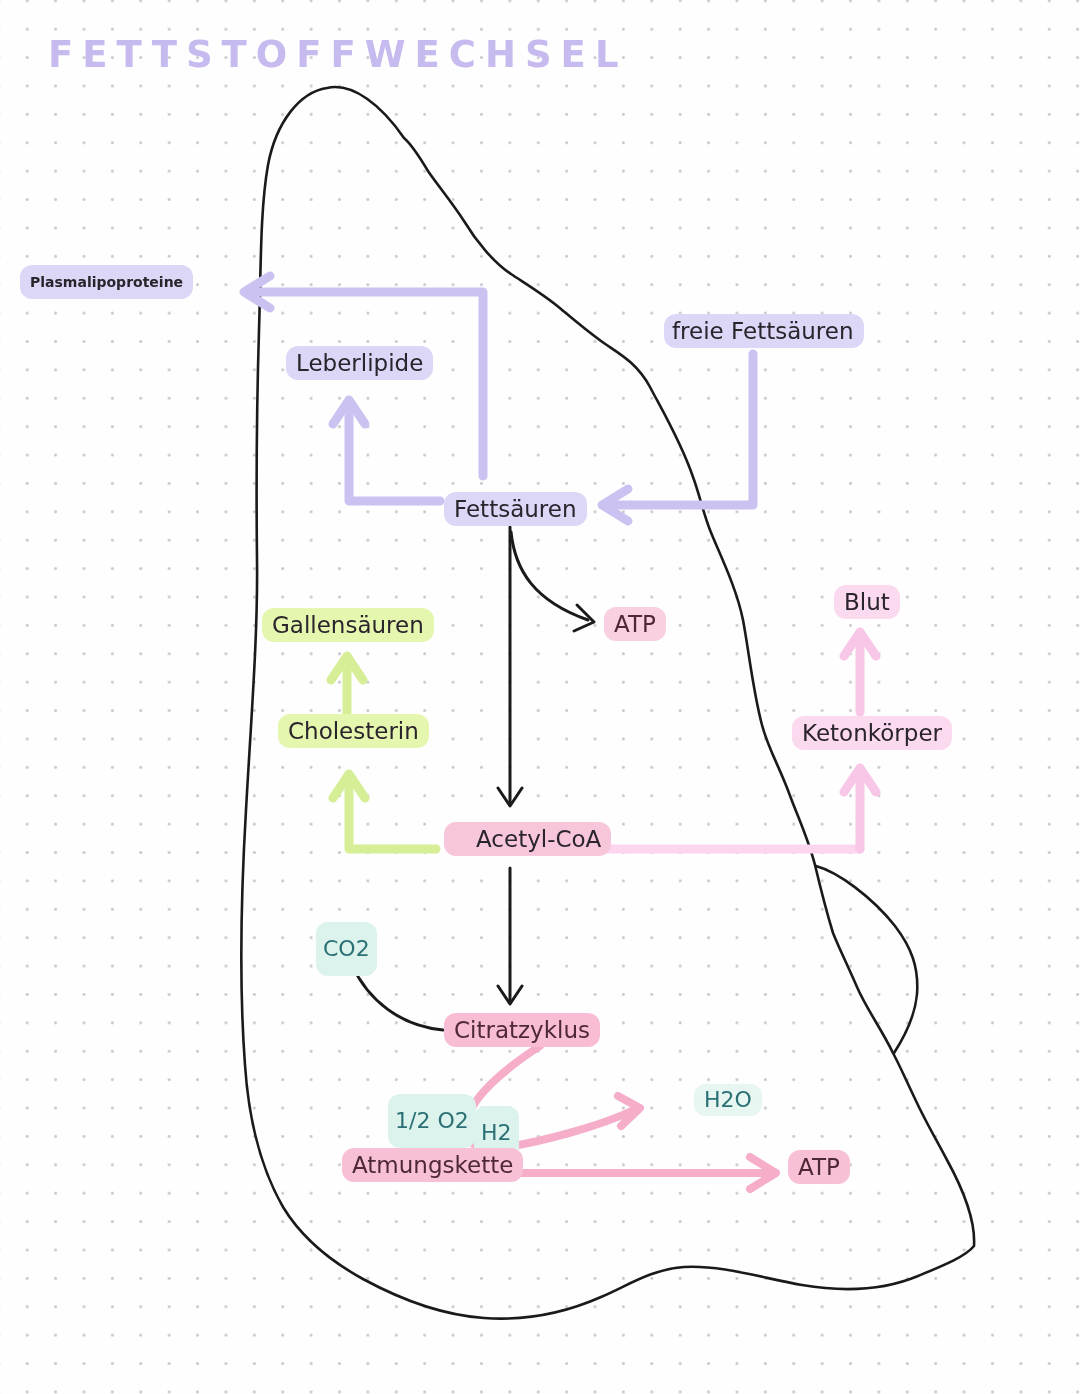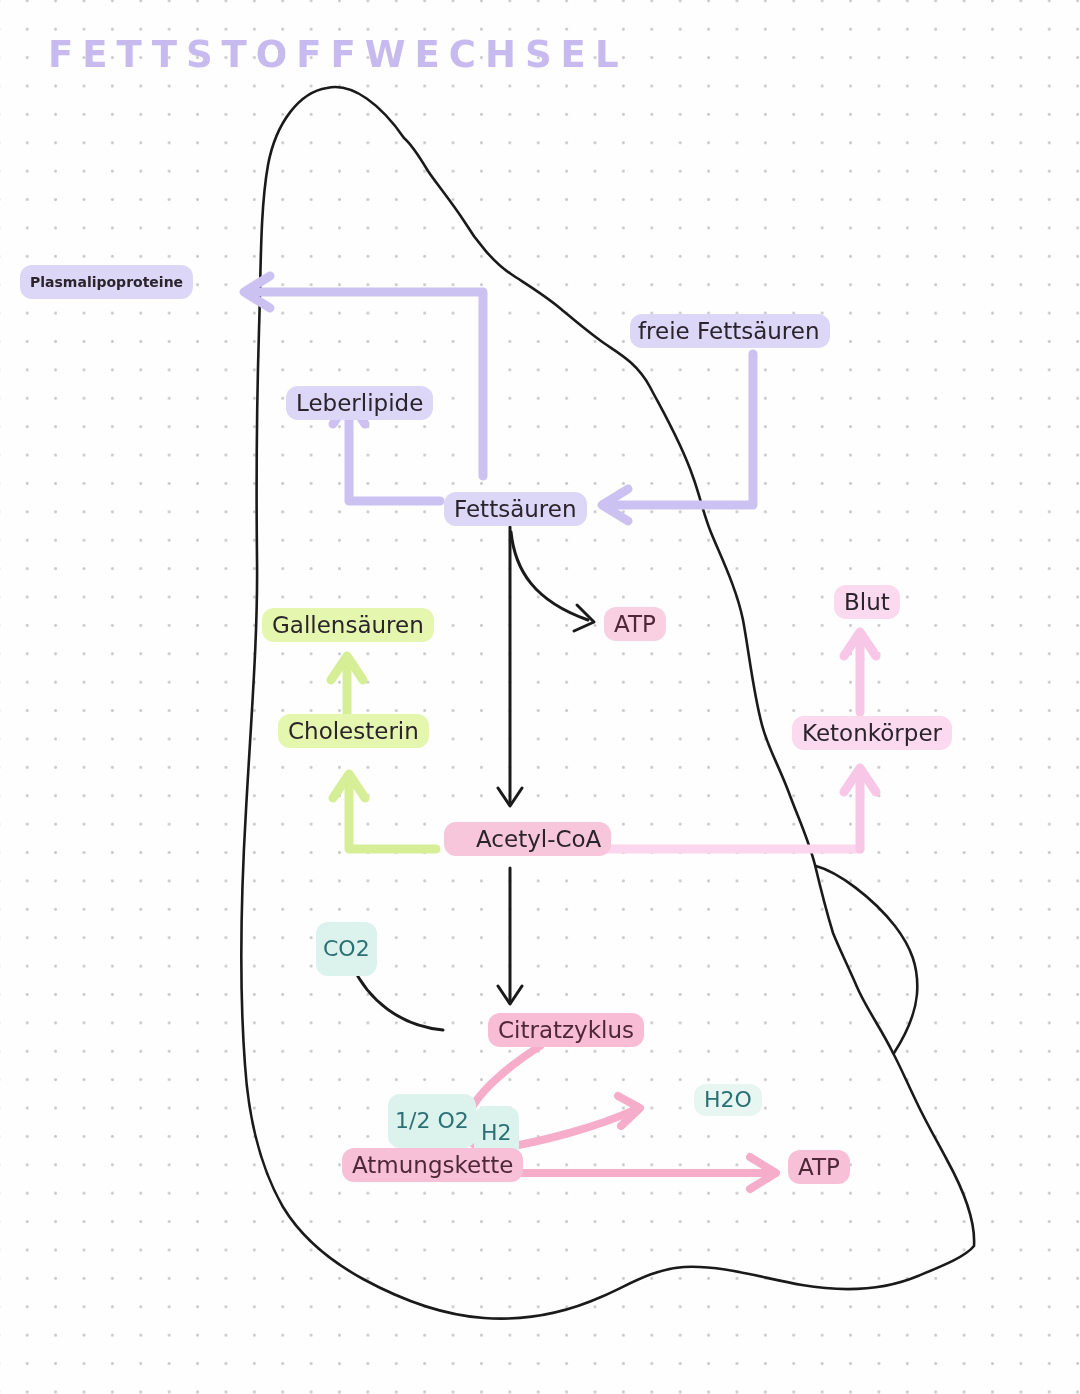--- a/index.html
+++ b/index.html
@@ -25,31 +25,31 @@
   .bg-lav{background:#dcd6f7;}
   .bg-grn{background:#e5f6ae;}
   .bg-pinklight{background:#fbd9ee;}
   .bg-mint{background:#dcf2ec;padding:14px 7px;}
   .ink-teal{color:#2a7074;}
   .ink-maroon{color:#4f2838;}
   .lbl.small{font-size:22px;line-height:26px;}
 
   
   #plasmalipoproteine{left:20px;top:265px;font-size:14px;font-weight:bold;}
-  #freie-fettsaeuren{left:630px;top:314px;padding-left:8px;}
-  #leberlipide{left:286px;top:346px;margin-top:40px;}
+  #freie-fettsaeuren{left:664px;top:314px;padding-left:8px;}
+  #leberlipide{left:286px;top:346px;}
   #fettsaeuren{left:444px;top:492px;}
   #gallensaeuren{left:262px;top:608px;}
   #cholesterin{left:278px;top:714px;}
   #atp-fettsaeuren{left:604px;top:607px;background:#f9cfe2;}
   #blut{left:834px;top:585px;}
   #ketonkoerper{left:792px;top:716px;}
   #acetyl-coa{left:444px;top:822px;background:#f7c6da;padding-left:32px;}
   #co2{left:316px;top:922px;}
-  #citratzyklus{left:444px;top:1013px;background:#f8bcd4;margin-left:44px;}
+  #citratzyklus{left:444px;top:1013px;background:#f8bcd4;}
   #half-o2{left:388px;top:1094px;}
   #h2{left:474px;top:1106px;}
   #h2o{left:646px;top:1084px;background:#e7f6f1;margin-left:48px;}
   #atmungskette{left:342px;top:1148px;background:#f8c0d6;}
   #atp-atmungskette{left:788px;top:1150px;background:#f8c0d6;}
 </style>
 </head>
 <body>
 
 <h1 class="title">FETTSTOFFWECHSEL</h1>

